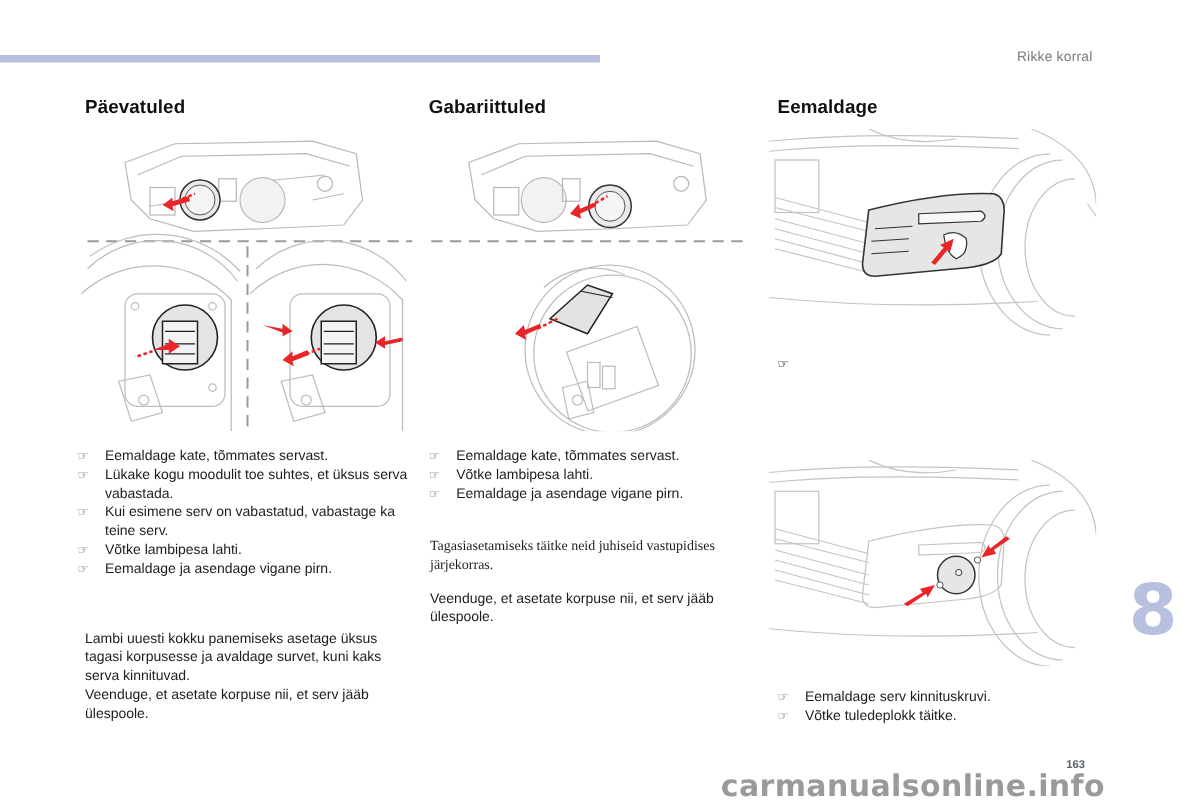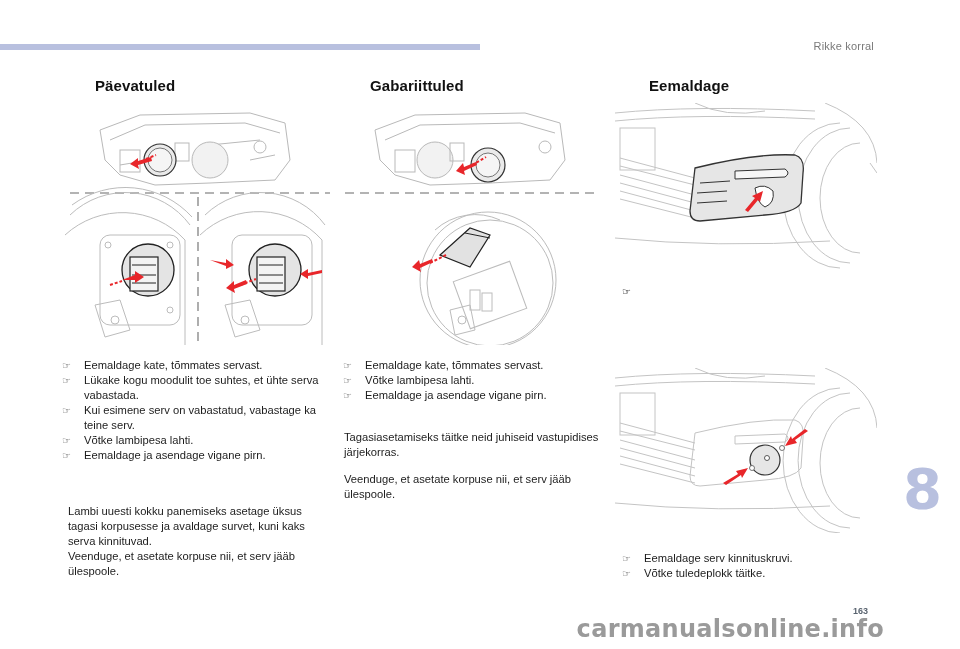--- a/index.html
+++ b/index.html
@@ -12,21 +12,21 @@
     .top-bar {
       position: absolute; left: 0; top: 44px; width: 480px; height: 6px;
       background: #b8c0df;
     }
     .section-label {
       position: absolute; right: 86px; top: 40px;
       font-size: 11px; color: #7a7a7a; letter-spacing: 0.2px;
     }
     .col-title {
       position: absolute; top: 77px; font-size: 15px; font-weight: bold;
-      color: #111; letter-spacing: 0.1px; margin-left: 27px;
+      color: #111; letter-spacing: 0.1px;
     }
     .illus { position: absolute; }
     .illus svg { width: 100%; height: 100%; display: block; }
     ul.steps {
       position: absolute; margin: 0; padding: 0; list-style: none;
       font-size: 11.2px; line-height: 15px; color: #1c1c1c;
     }
     ul.steps li { position: relative; padding-left: 22px; }
     ul.steps li .bullet {
       position: absolute; left: 0; top: 0; font-size: 10px; color: #555;
@@ -106,21 +106,21 @@
       <path d="M150 155 L166 158 L166 154 L174 160 L166 164 L166 161 Z" fill="#e8262a"></path>
       <path d="M262 165 L248 168 L248 164 L240 169 L248 174 L248 171 L262 168 Z" fill="#e8262a"></path>
       <path d="M165 185 L178 180 L177 176 L186 181 L178 188 L178 184 L166 189 Z" fill="#e8262a" transform="rotate(180 176 182)"></path>
       <path d="M180 180 L196 174" stroke="#e8262a" stroke-width="2" stroke-dasharray="3,2"></path>
     </g>
   </svg>
 </div>
 
 <ul class="steps" style="left:62px; top:358px; width:270px;">
   <li><span class="bullet">☞</span><span>Eemaldage kate, tõmmates servast.</span></li>
-  <li><span class="bullet">☞</span><span>Lükake kogu moodulit toe suhtes, et ühte serva vabastada.</span></li>
+  <li><span class="bullet">☞</span><span>Lükake kogu moodulit toe suhtes, et üksus serva vabastada.</span></li>
   <li><span class="bullet">☞</span><span>Kui esimene serv on vabastatud, vabastage ka teine serv.</span></li>
   <li><span class="bullet">☞</span><span>Võtke lambipesa lahti.</span></li>
   <li><span class="bullet">☞</span><span>Eemaldage ja asendage vigane pirn.</span></li>
 </ul>
 <p class="note" style="left:68px; top:504px; width:262px;">Lambi uuesti kokku panemiseks asetage üksus tagasi korpusesse ja avaldage survet, kuni kaks serva kinnituvad.</p>
 <p class="note" style="left:68px; top:549px; width:262px;">Veenduge, et asetate korpuse nii, et serv jääb ülespoole.</p>
 
 <div class="col-title" style="left:343px;">Gabariittuled</div>
 
 <div class="illus" style="left:340px; top:105px; width:260px; height:240px;">
@@ -153,21 +153,21 @@
     <path d="M73 165 L86 159 L85 155 L94 160 L87 167 L86 163 L74 168 Z" fill="#e8262a" transform="rotate(180 83 161)"></path>
     <path d="M90 158 L106 150" stroke="#e8262a" stroke-width="2" stroke-dasharray="3,2"></path>
   </svg>
 </div>
 
 <ul class="steps" style="left:343px; top:358px; width:260px;">
   <li><span class="bullet">☞</span><span>Eemaldage kate, tõmmates servast.</span></li>
   <li><span class="bullet">☞</span><span>Võtke lambipesa lahti.</span></li>
   <li><span class="bullet">☞</span><span>Eemaldage ja asendage vigane pirn.</span></li>
 </ul>
-<p class="note" style="left:344px; top:430px; width:258px;">Tagasiasetamiseks täitke neid juhiseid vastupidises järjekorras.</p>
+<p class="note" style="left:344px; top:430px; width:258px;font-family:Liberation Serif, serif;">Tagasiasetamiseks täitke neid juhiseid vastupidises järjekorras.</p>
 <p class="note" style="left:344px; top:472px; width:258px;">Veenduge, et asetate korpuse nii, et serv jääb ülespoole.</p>
 
 <div class="col-title" style="left:622px;">Eemaldage</div>
 
 <div class="illus" style="left:615px; top:103px; width:262px; height:170px;">
   <svg viewBox="0 0 262 170">
     <g fill="none" stroke="#c4c4c4" stroke-width="1">
       <path d="M0 10 Q80 2 200 8"></path>
         <path d="M0 18 Q80 10 200 16"></path>
       <path d="M80 0 Q110 15 150 8"></path>

